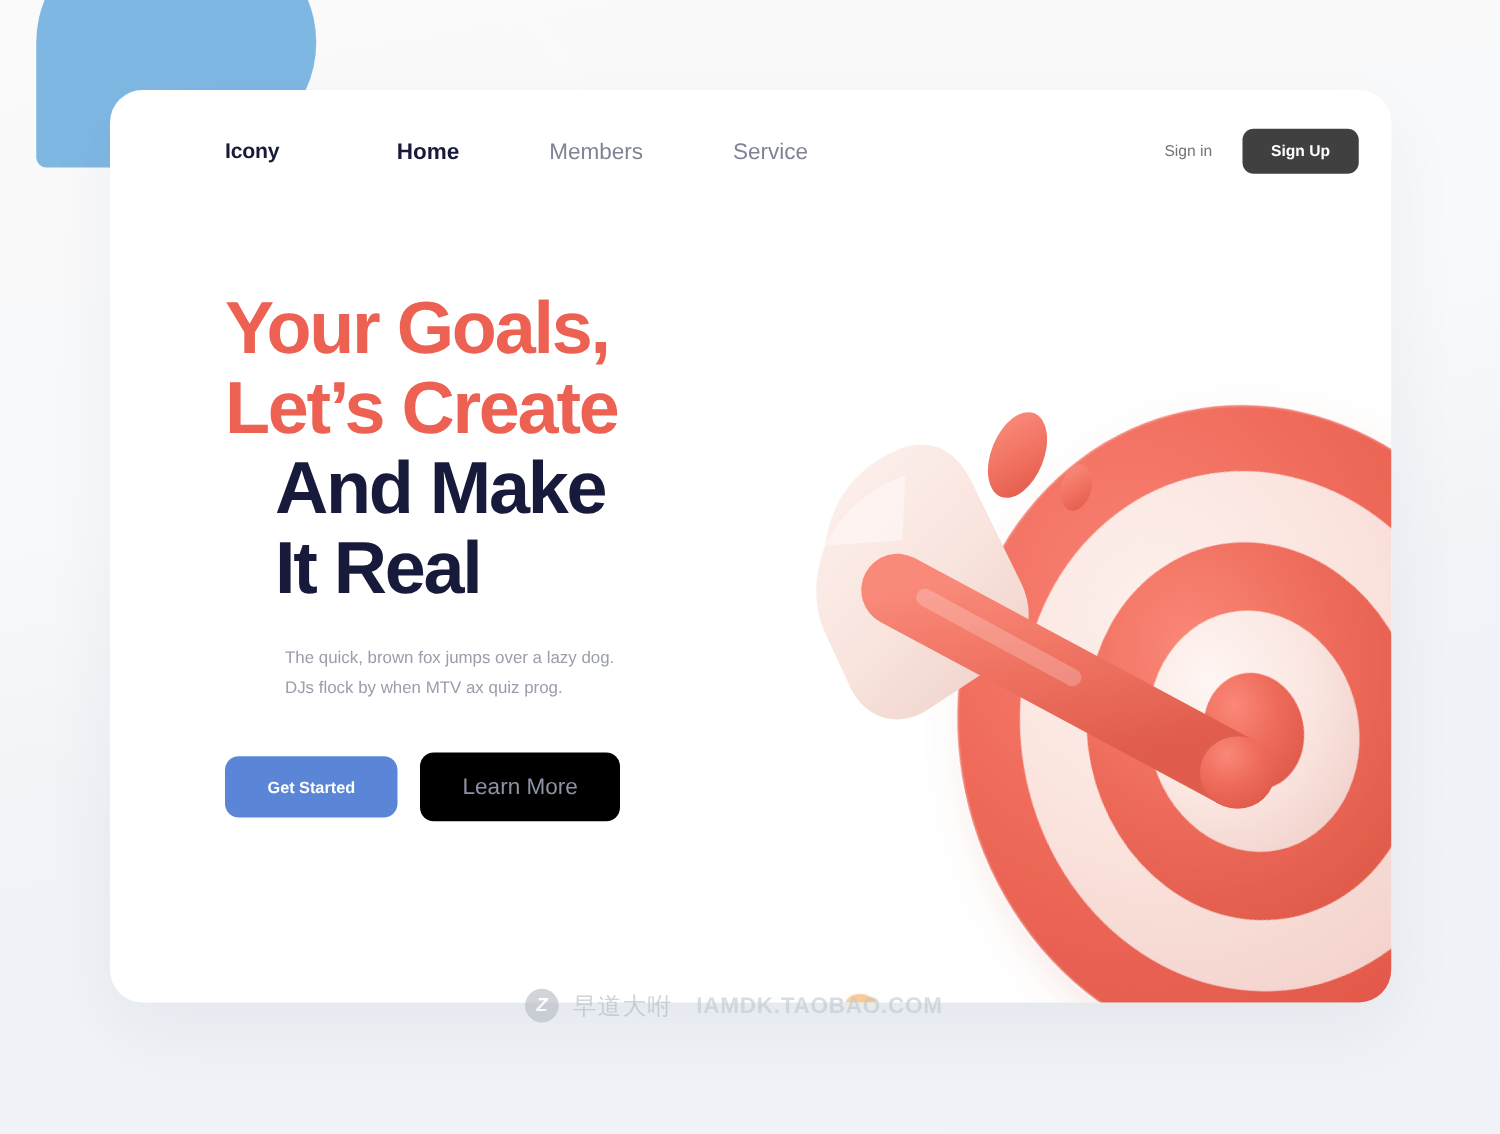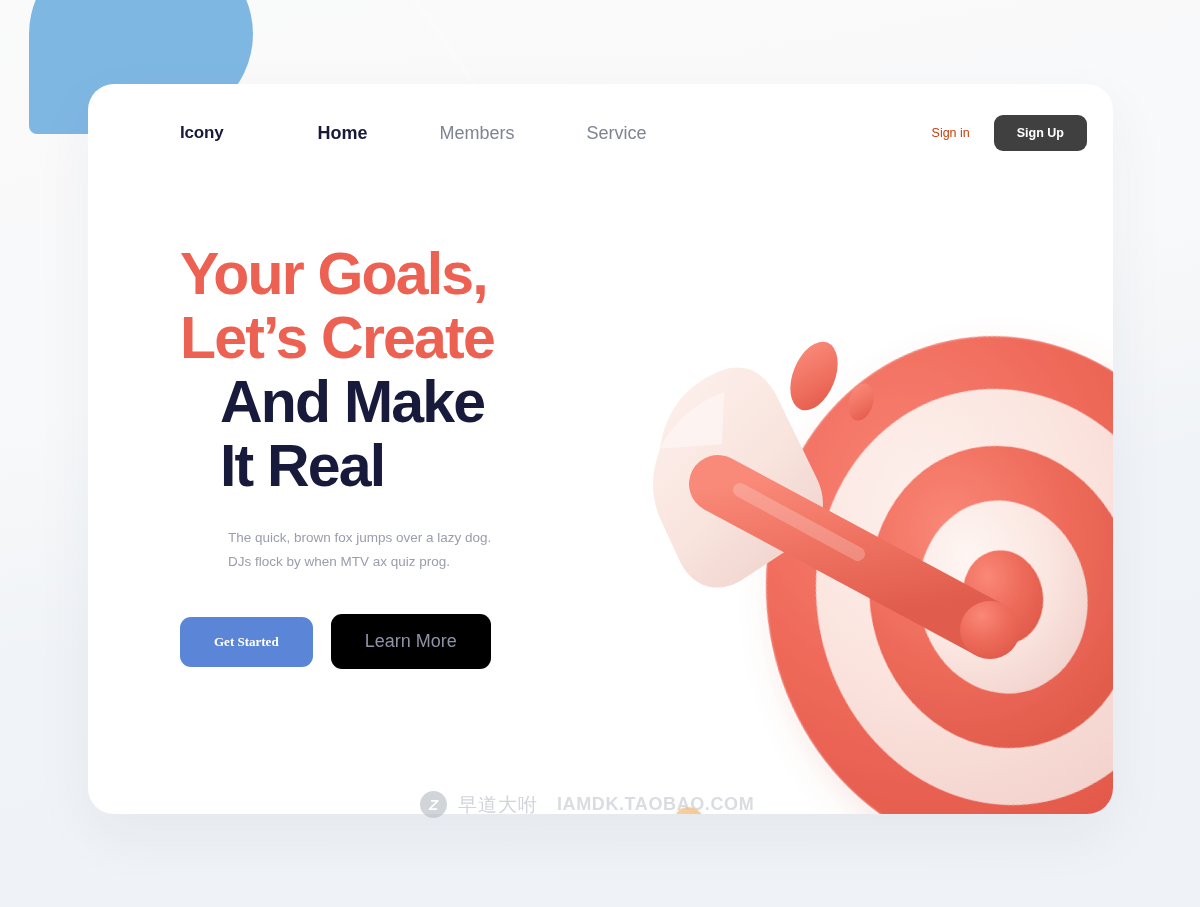--- a/index.html
+++ b/index.html
@@ -58,21 +58,21 @@
     width: 72px;
     height: 40px;
     background: #7fb7e3;
     border-bottom-left-radius: 34px;
   }
 
   
   .card {
     position: absolute;
     left: 88px;
-    top: 84px;
+    top: 72px;
     width: 1025px;
     height: 730px;
     background: #ffffff;
     border-radius: 26px;
     box-shadow: 0 22px 60px rgba(40, 60, 100, 0.055);
     overflow: hidden;
   }
 
   
   .nav {
@@ -110,21 +110,21 @@
     font-weight: 700;
   }
   .nav-right {
     margin-left: auto;
     display: flex;
     align-items: center;
     gap: 24px;
   }
   .signin {
     font-size: 12.5px;
-    color: #c2410c;
+    color: #737373;
     text-decoration: none;
     white-space: nowrap;
   }
   .signup {
     background: #404040;
     color: #ffffff;
     font-size: 12.5px;
     font-weight: 700;
     border: none;
     border-radius: 9px;
@@ -167,21 +167,21 @@
   }
   .btn-primary {
     background: #5b86d8;
     color: #ffffff;
     font-size: 13px;
     font-weight: 700;
     border: none;
     border-radius: 11px;
     padding: 17px 34px;
     cursor: pointer;
-    font-family: Liberation Serif, serif;
+    font-family: Liberation Sans, sans-serif;
     white-space: nowrap;
   }
   .btn-ghost {
     background: #000000;
     color: #8d93a5;
     font-size: 18px;
     border: none;
     border-radius: 11px;
     padding: 17px 34px;
     cursor: pointer;

